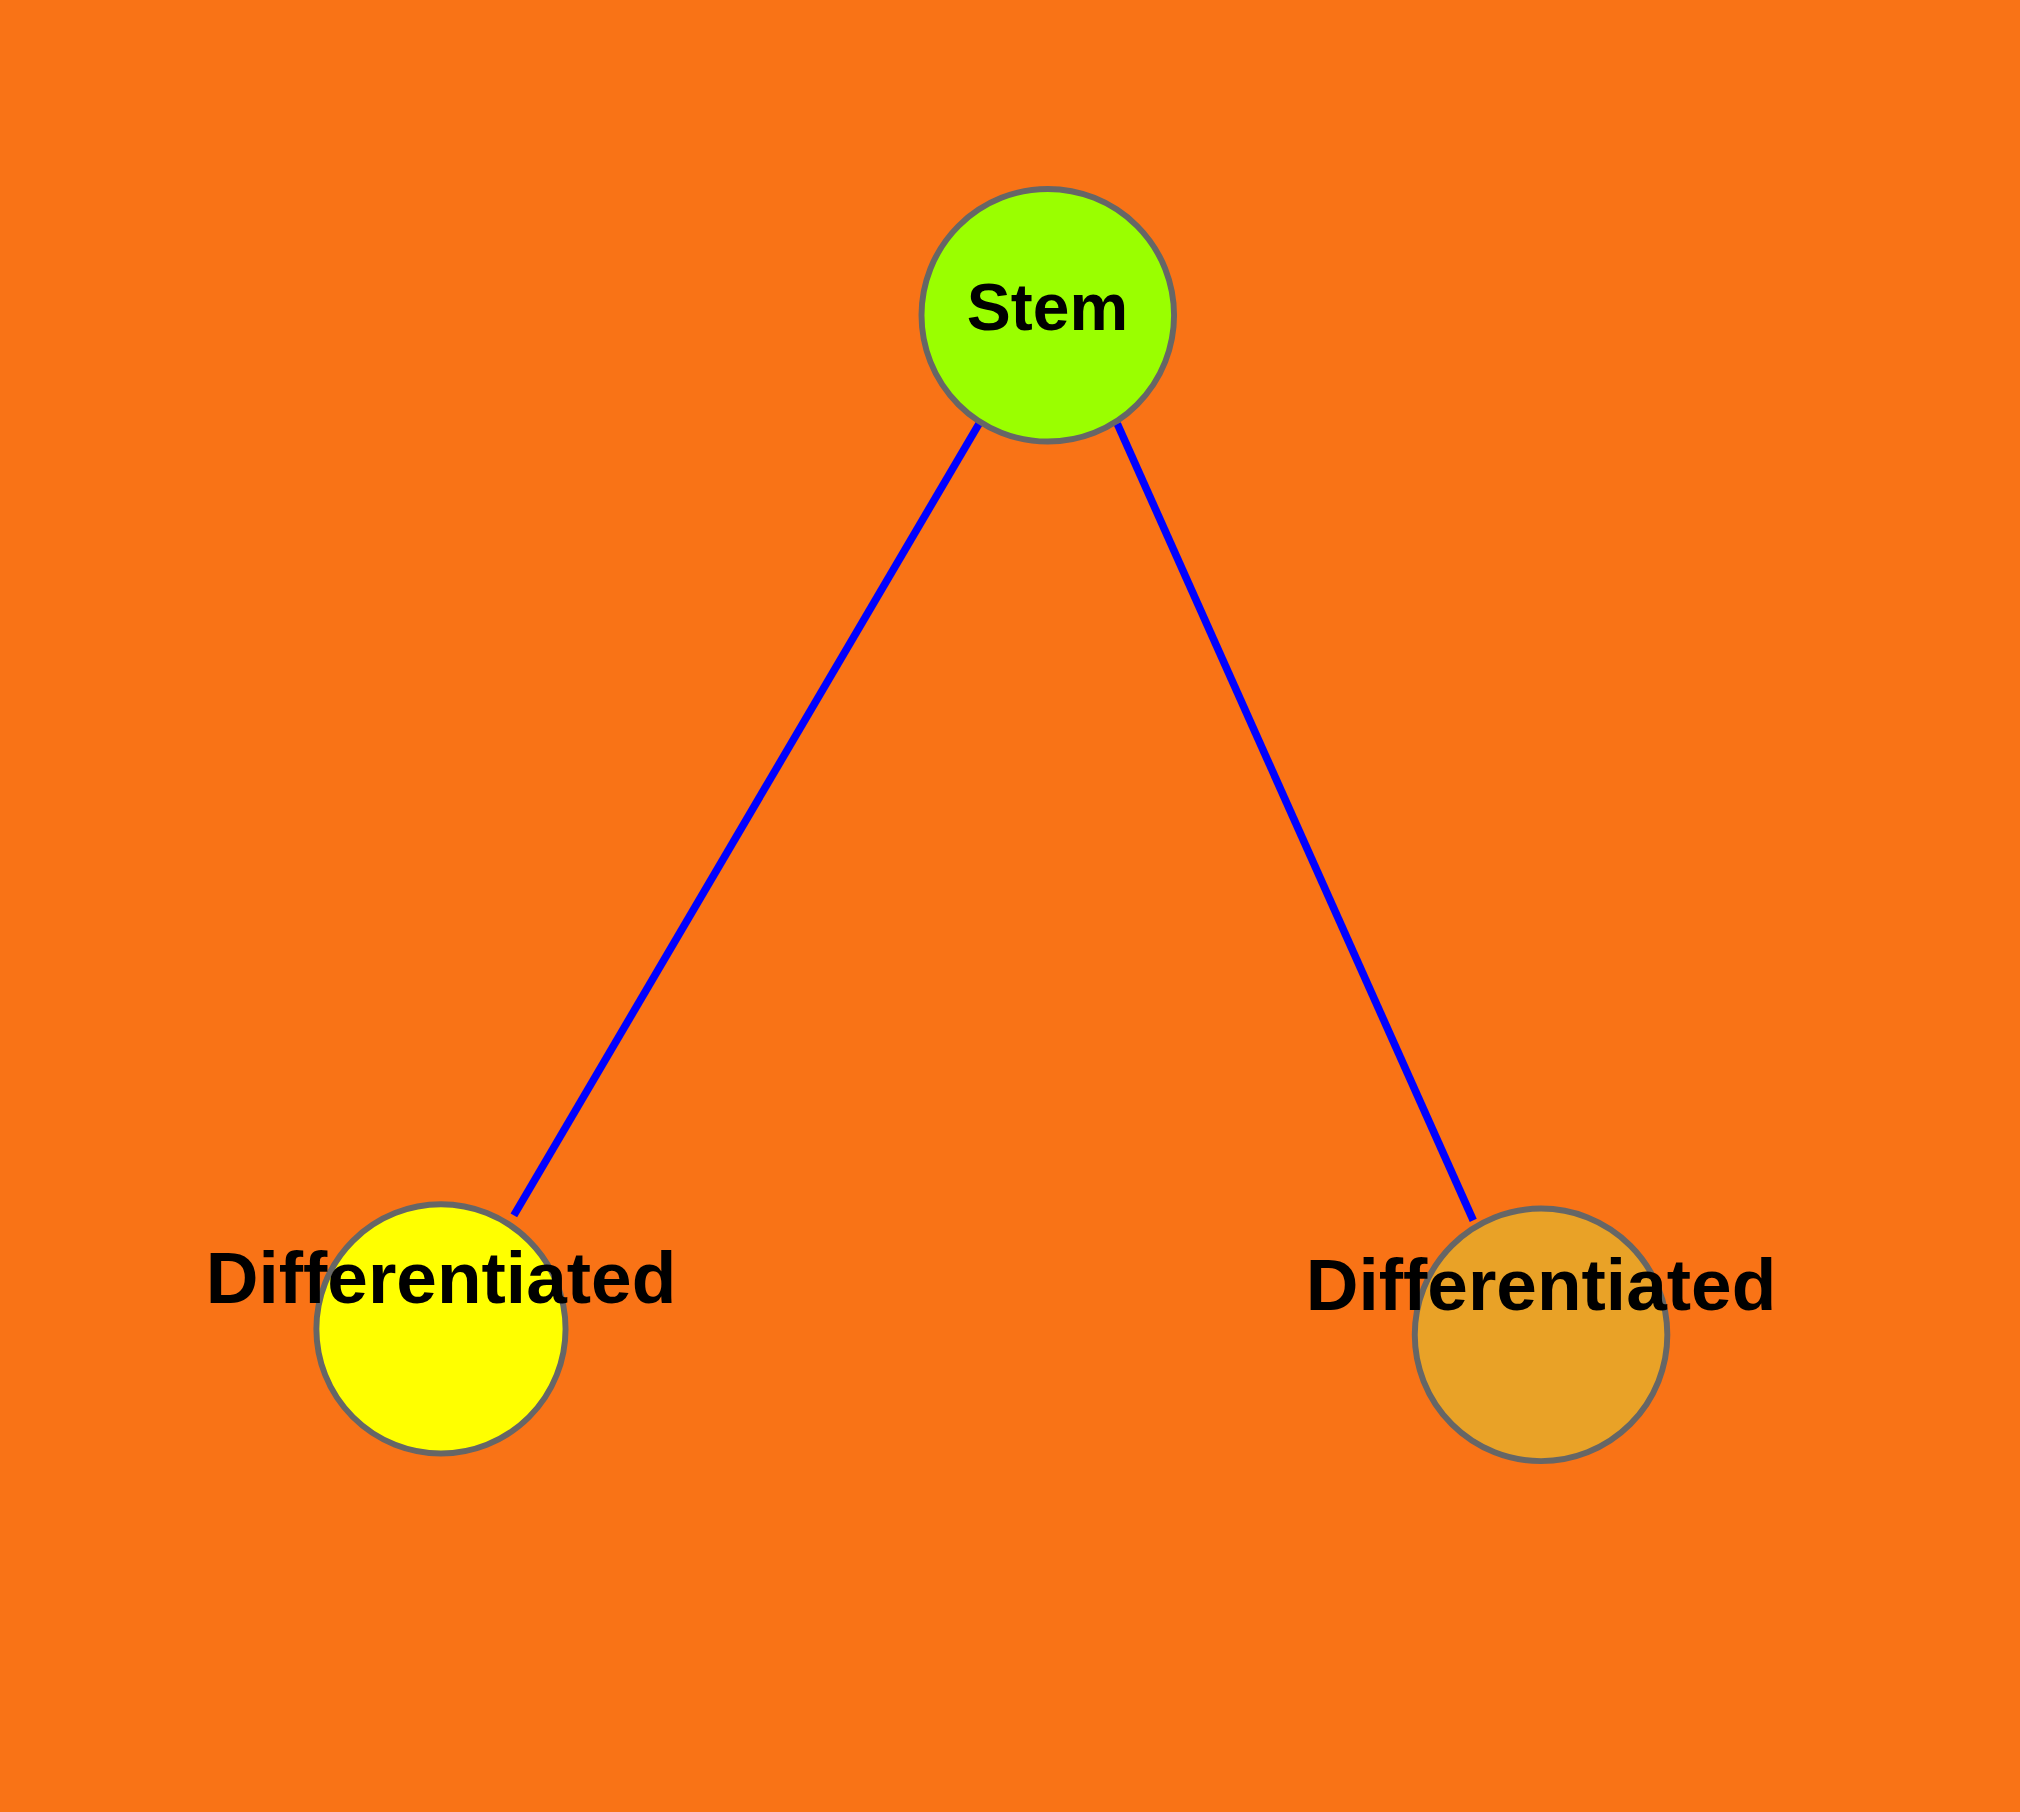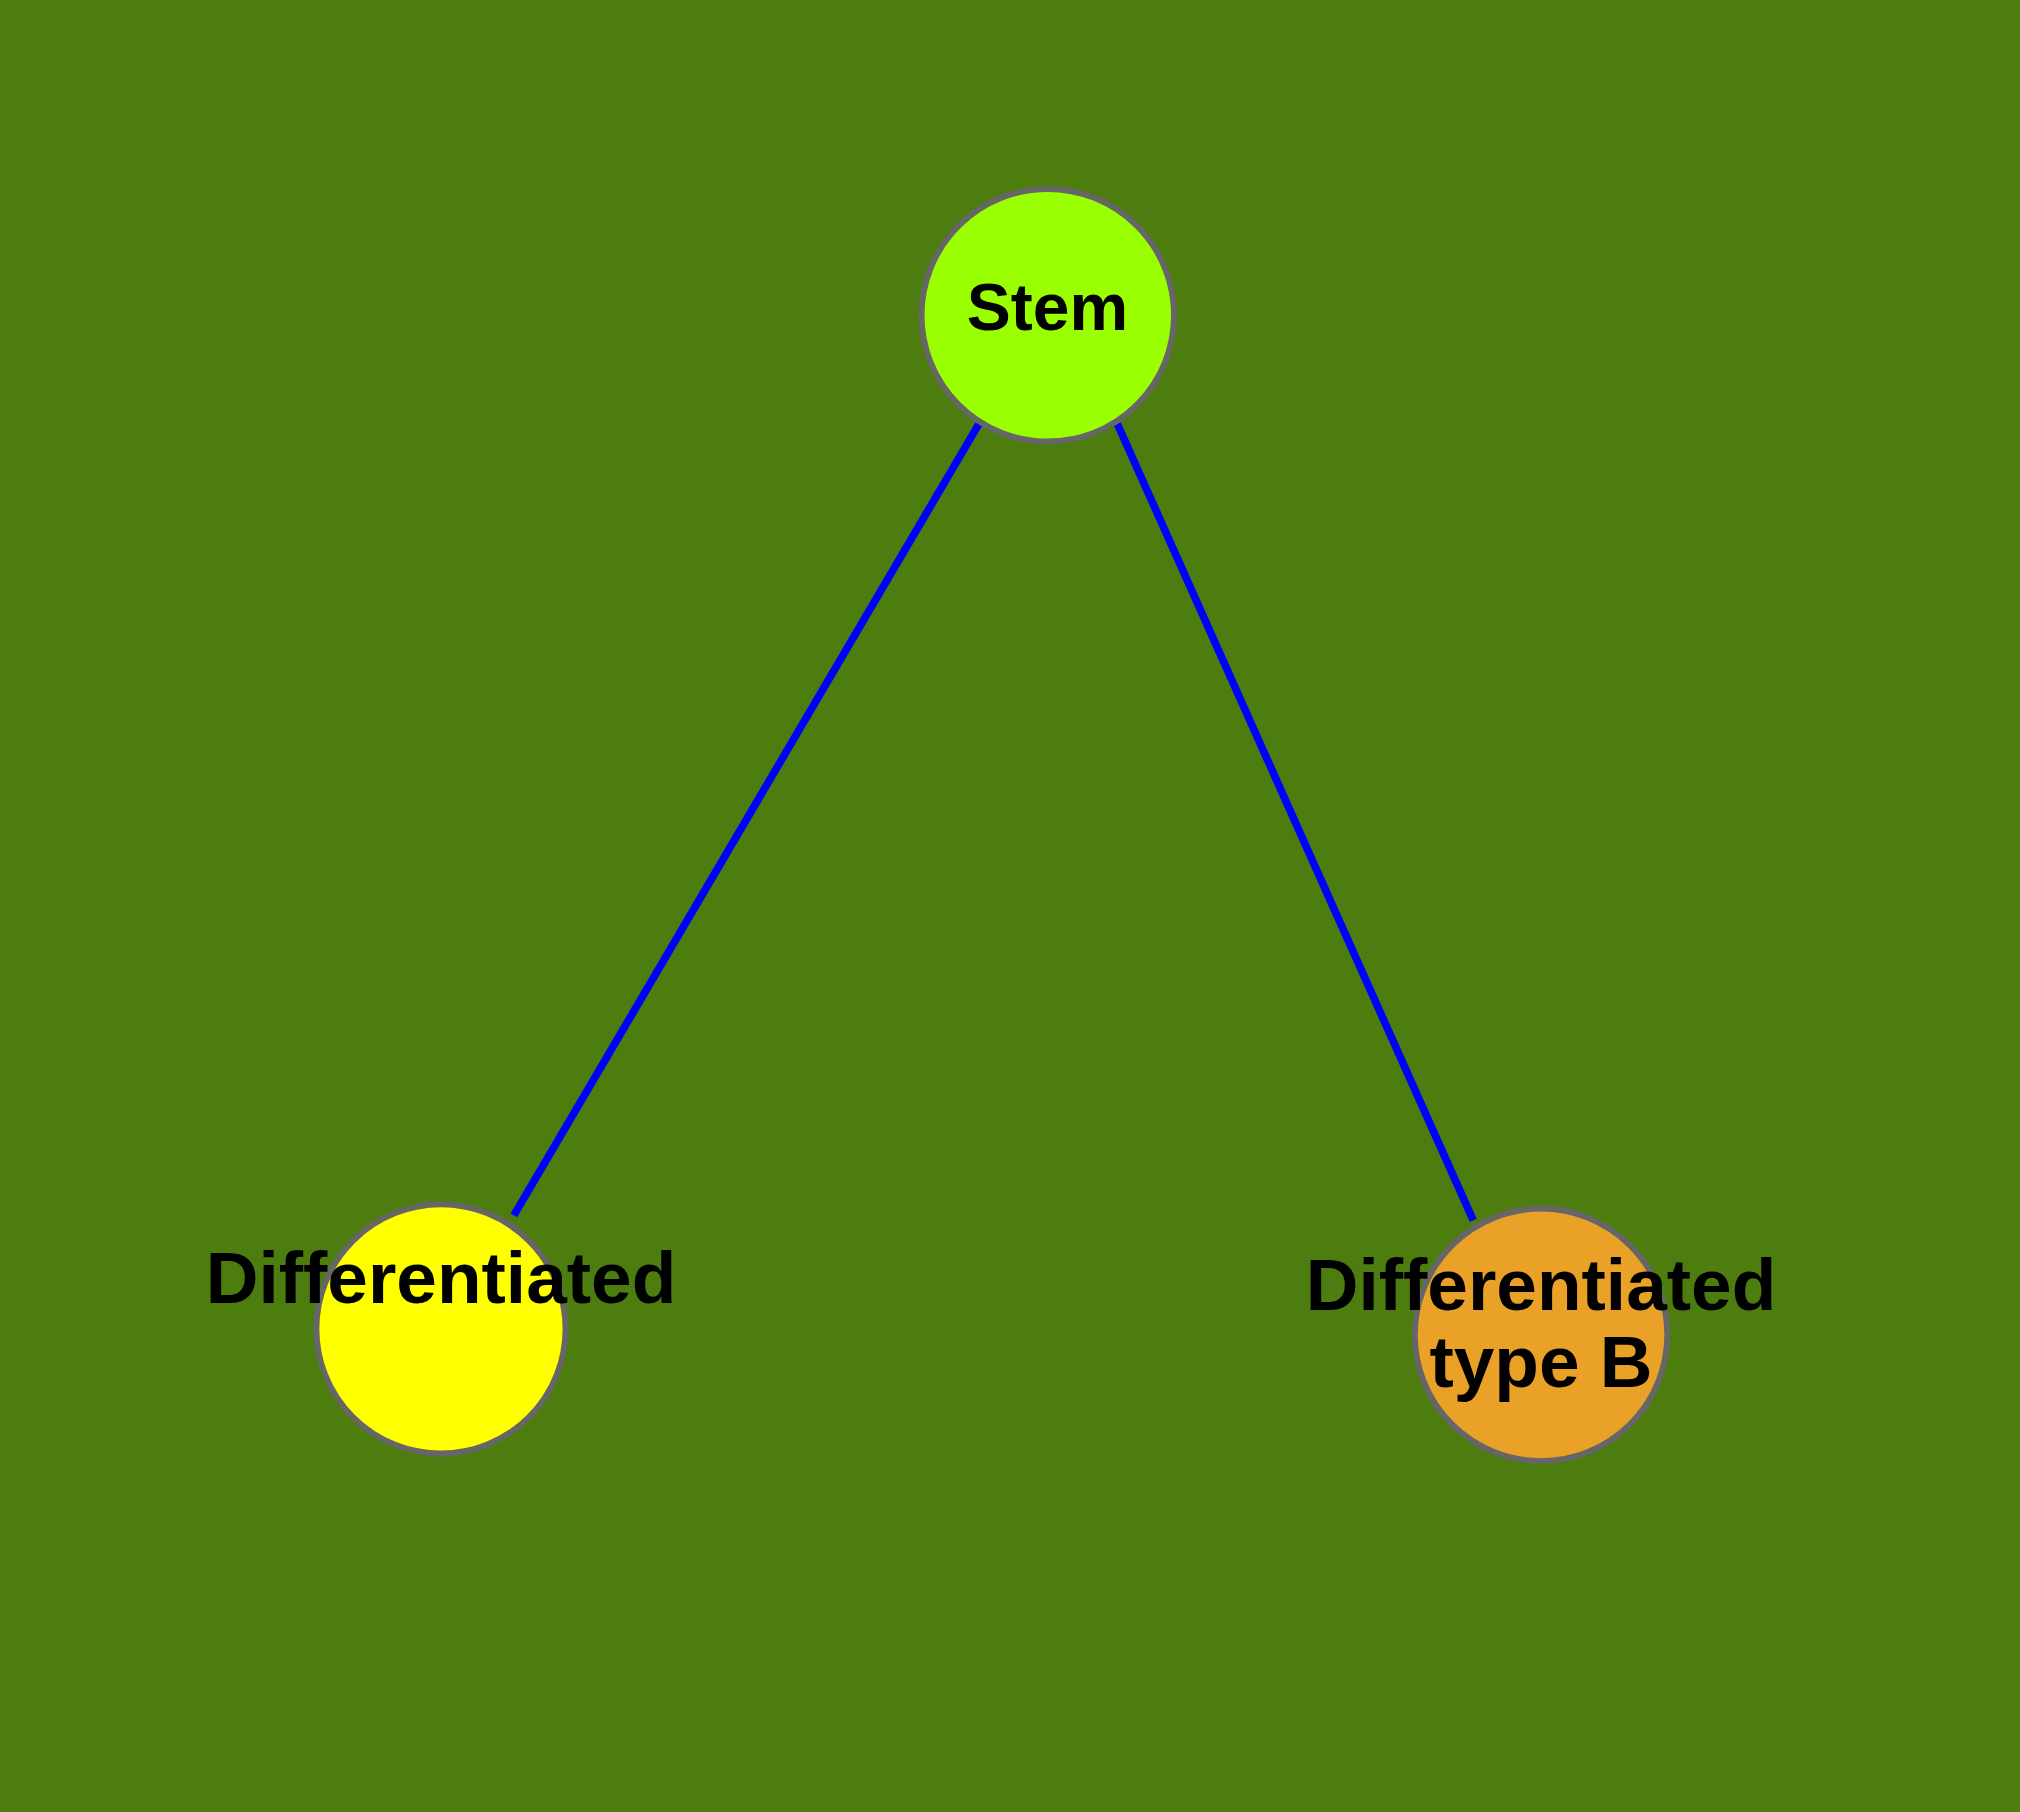--- a/index.html
+++ b/index.html
@@ -51,21 +51,21 @@
     top: 1246px;
     width: 678px;
   }
   .label-line {
     display: block;
   }
 </style>
 </head>
 <body>
 
-<div id="canvas" style="width: 2021px; height: 1812px; background: #4d7c0f;">
+<div id="canvas" style="width: 2021px; height: 1812px; background: #f97316;">
 
   <svg id="graph-svg" viewBox="0 0 2384 2138">
 
     <g>
       <line x1="1156" y1="498" x2="606" y2="1434" stroke="#0000ff" stroke-width="9" stroke-linecap="butt"></line>
       <line x1="1318" y1="500" x2="1738" y2="1440" stroke="#0000ff" stroke-width="9" stroke-linecap="butt"></line>
     </g>
 
     <g>
       <circle cx="1236" cy="372" r="149" fill="#9aff00" stroke="#666666" stroke-width="7"></circle>
@@ -77,17 +77,16 @@
   <div class="node-label label-stem">
     <span class="label-line">Stem</span>
   </div>
 
   <div class="node-label label-type-a">
     <span class="label-line">Differentiated</span>
   </div>
 
   <div class="node-label label-type-b">
     <span class="label-line">Differentiated</span>
-    <span class="label-line">type B</span>
   </div>
 
 </div>
 
 
 </body></html>

